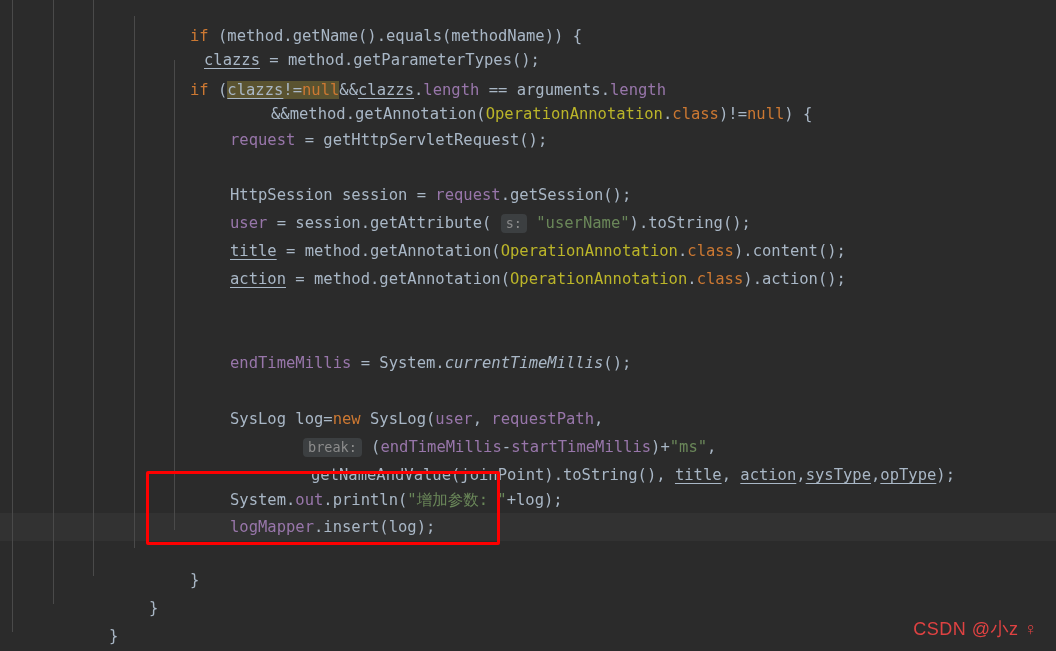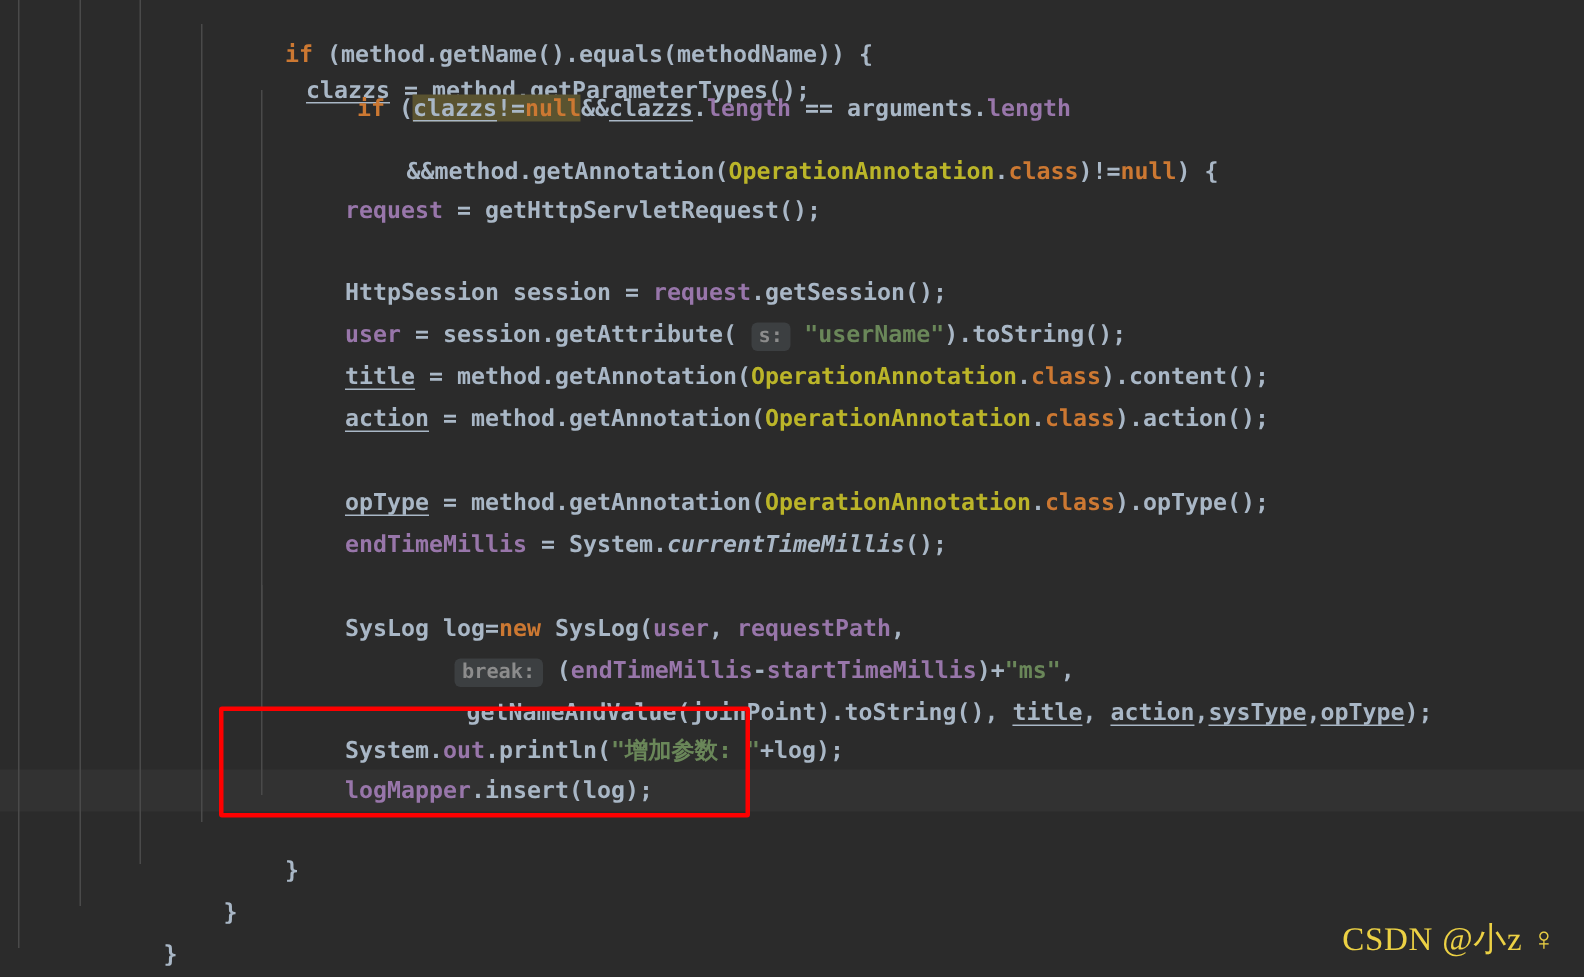--- a/index.html
+++ b/index.html
@@ -15,21 +15,20 @@
     overflow: hidden;
     font-family: "DejaVu Sans Mono", "Liberation Mono", monospace;
   }
 
   
   #editor {
     position: absolute;
     left: 0; top: 0;
     width: 1056px;
     height: 481px;
-    font-weight: bold;
   }
 
   
   .caret-line {
     position: absolute;
     left: 0;
     width: 1056px;
     height: 28px;
     background: #323232;
   }
@@ -85,23 +84,23 @@
     border-radius: 2px;
     box-sizing: border-box;
     pointer-events: none;
   }
 
   
   .watermark {
     position: absolute;
     right: 18px;
     bottom: 10px;
-    color: #fde047;
-    font-family: Liberation Serif, serif;
-    font-size: 22px;
+    color: #ef4444;
+    font-family: Liberation Sans, sans-serif;
+    font-size: 18px;
     letter-spacing: 0.5px;
     opacity: 0.92;
   }
 </style>
 </head>
 <body>
 
 <div id="root">
 
   <div id="editor">
@@ -116,21 +115,21 @@
     <div class="indent-guide" style="left:174px; top:390px; height:70px;"></div>
 
     <div class="row" style="top:-6px; left:134px;">
       <span class="t-keyword">if</span><span class="t-default"> (method.</span><span class="t-method">getName</span><span class="t-default">().</span><span class="t-method">equals</span><span class="t-default">(methodName)) {</span>
     </div>
 
     <div class="row" style="top:18px; left:148px;">
       <span class="t-localvar">clazzs</span><span class="t-default"> = method.getParameterTypes();</span>
     </div>
 
-    <div class="row" style="top:30px; left:134px;padding-left:48px;">
+    <div class="row" style="top:48px; left:134px;">
       <span class="t-keyword">if</span><span class="t-default"> (</span><span class="hl-search"><span class="t-localvar">clazzs</span><span class="t-default">!=</span><span class="t-keyword">null</span></span><span class="t-default">&amp;&amp;</span><span class="t-localvar">clazzs</span><span class="t-default">.</span><span class="t-field">length</span><span class="t-default"> == arguments.</span><span class="t-field">length</span>
     </div>
 
     <div class="row" style="top:72px; left:215px;">
       <span class="t-default">&amp;&amp;method.getAnnotation(</span><span class="t-classname">OperationAnnotation</span><span class="t-default">.</span><span class="t-keyword">class</span><span class="t-default">)!=</span><span class="t-keyword">null</span><span class="t-default">) {</span>
     </div>
 
     <div class="row" style="top:98px; left:174px;">
       <span class="t-field">request</span><span class="t-default"> = getHttpServletRequest();</span>
     </div>
@@ -146,23 +145,20 @@
 
     <div class="row" style="top:181px; left:174px;">
       <span class="t-field">user</span><span class="t-default"> = session.getAttribute( </span><span class="param-hint">s:</span><span class="t-default"> </span><span class="t-string">"userName"</span><span class="t-default">).toString();</span>
     </div>
 
     <div class="row" style="top:237px; left:174px;">
       <span class="t-localvar">action</span><span class="t-default"> = method.getAnnotation(</span><span class="t-classname">OperationAnnotation</span><span class="t-default">.</span><span class="t-keyword">class</span><span class="t-default">).action();</span>
     </div>
 
 
-    <div class="row" style="top:293px; left:174px;">
-      <span class="t-localvar">opType</span><span class="t-default"> = method.getAnnotation(</span><span class="t-classname">OperationAnnotation</span><span class="t-default">.</span><span class="t-keyword">class</span><span class="t-default">).opType();</span>
-    </div>
 
     <div class="row" style="top:321px; left:174px;">
       <span class="t-field">endTimeMillis</span><span class="t-default"> = System.</span><span class="t-static">currentTimeMillis</span><span class="t-default">();</span>
     </div>
 
     <div class="row" style="top:349px; left:174px;"><span class="t-default"> </span></div>
 
     <div class="row" style="top:377px; left:174px;">
       <span class="t-default">SysLog log=</span><span class="t-keyword">new</span><span class="t-default"> SysLog(</span><span class="t-field">user</span><span class="t-default">, </span><span class="t-field">requestPath</span><span class="t-default">,</span>
     </div>

